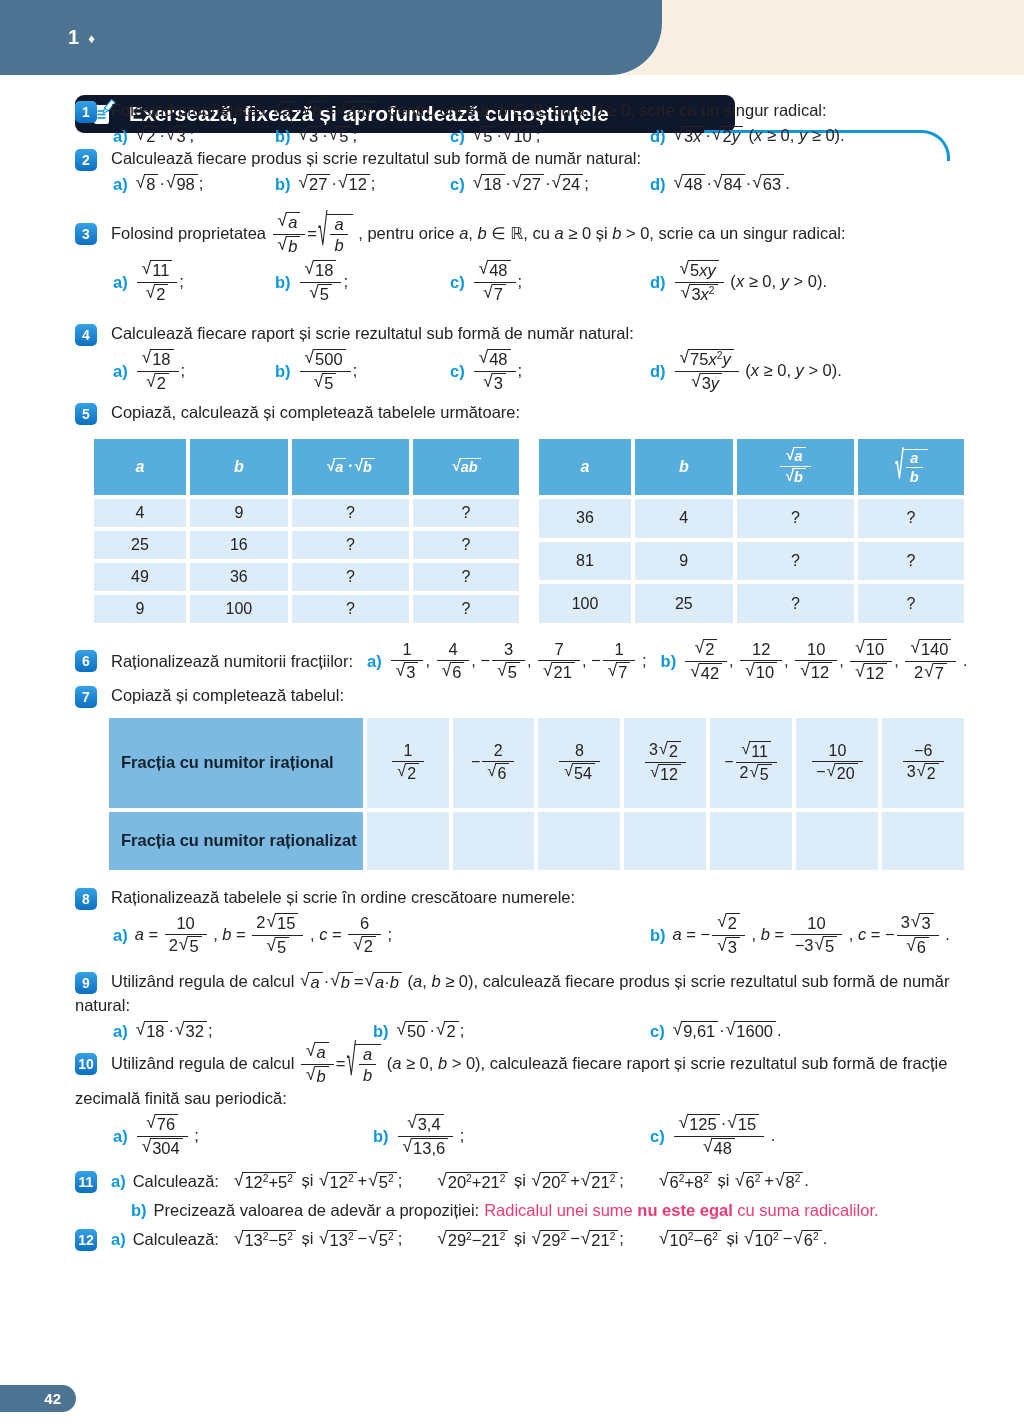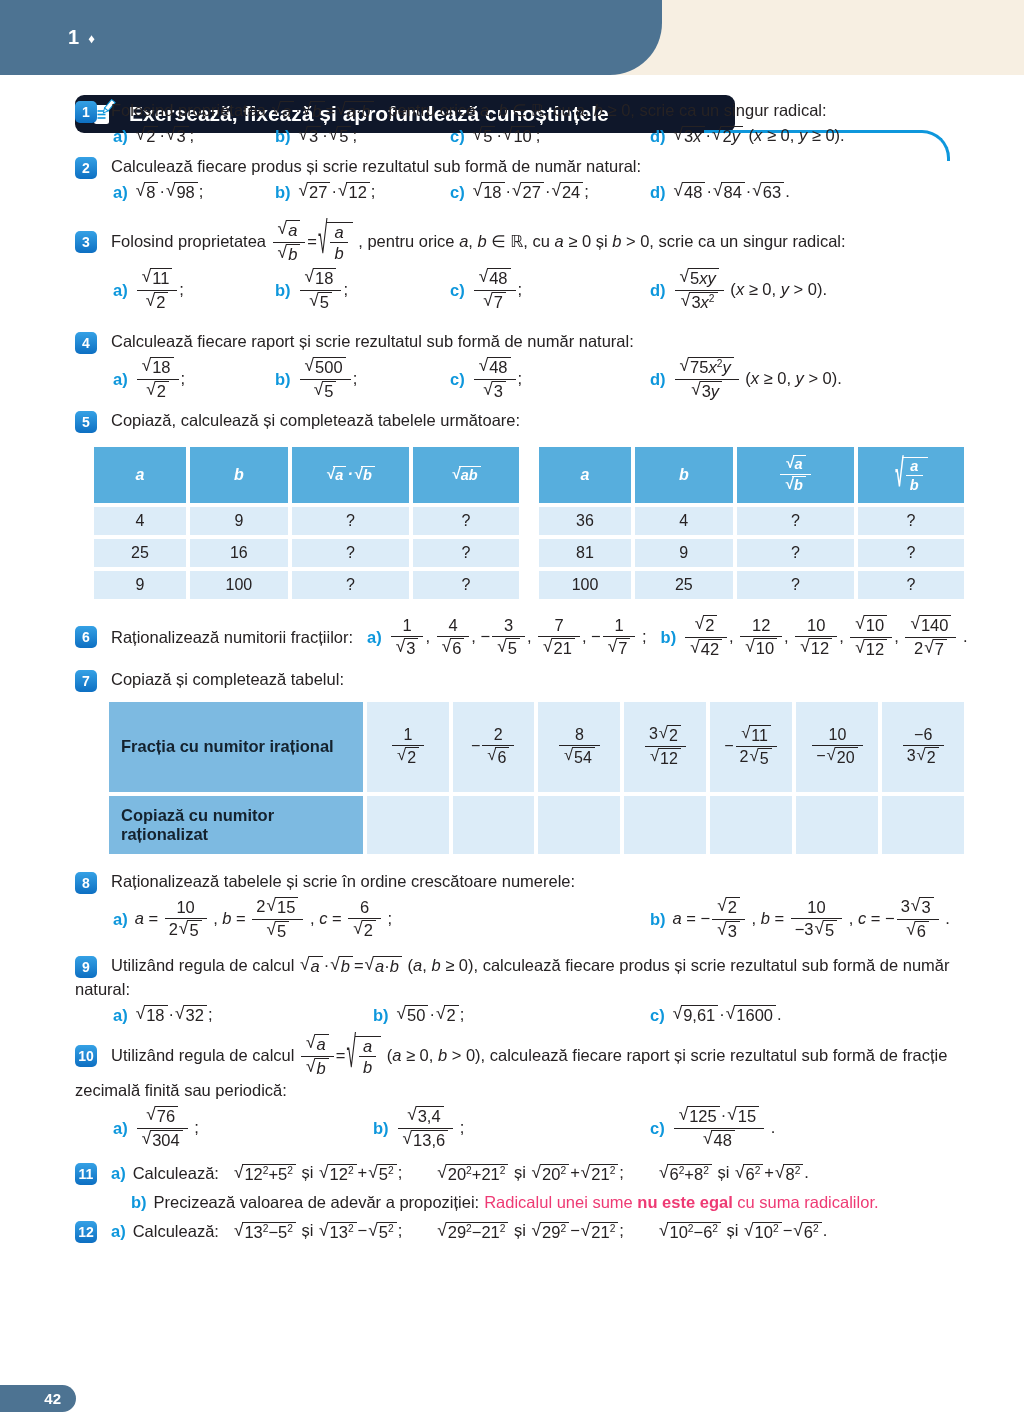--- a/index.html
+++ b/index.html
@@ -61,21 +61,21 @@
                 font-size:16.5px;color:#14222e;}
   .t7 td.cell{background:#dcecf8;width:82px;text-align:center;font-size:16px;}
   .t7 tr:nth-child(1) td{height:88px;}
   .t7 tr:nth-child(2) td{height:56px;}
   
   .pink{color:#ee3a74;}
   .pink.bold{font-weight:bold;}
   .pgtab{position:absolute;left:0;bottom:12px;width:76px;height:27px;background:#4d7392;
          border-radius:0 14px 14px 0;color:#fff;font-weight:bold;font-size:15px;
          line-height:27px;text-align:right;padding-right:15px;box-sizing:border-box;}
-  .mt6{margin-top:17px;}.mt8{margin-top:8px;}.mt10{margin-top:7px;}.mt12{margin-top:12px;}
+  .mt6{margin-top:17px;}.mt8{}.mt10{margin-top:7px;}.mt12{margin-top:12px;}
   .subline{margin:6px 0 0 56px;line-height:1.4;}
   .pinkgap{margin-left:5px;}
 </style>
 </head>
 <body>
 
 <div class="page">
   <div class="topstrip"></div>
   <div class="banner">
     <div class="btxt">
@@ -365,20 +365,26 @@
             <tbody>
               <tr>
                 <td>4</td>
                 <td>9</td>
                 <td>?</td>
                 <td>?</td>
               </tr>
               <tr>
                 <td>25</td>
                 <td>16</td>
+                <td>?</td>
+                <td>?</td>
+              </tr>
+              <tr>
+                <td>49</td>
+                <td>36</td>
                 <td>?</td>
                 <td>?</td>
               </tr>
               <tr>
                 <td>9</td>
                 <td>100</td>
                 <td>?</td>
                 <td>?</td>
               </tr>
             </tbody>
@@ -569,21 +575,21 @@
                 </span></td>
               <td class="cell"><span class="fr">
                   <span class="fn">−6</span>
                   <span class="fd">3<span class="sq">
                       <span class="sqs">√</span>
                       <span class="sqr">2</span>
                     </span></span>
                 </span></td>
             </tr>
             <tr>
-              <td class="rowlabel">Copiază cu numitor raționalizat</td>
+              <td class="rowlabel">Fracția cu numitor raționalizat</td>
               <td class="cell"></td>
               <td class="cell"></td>
               <td class="cell"></td>
               <td class="cell"></td>
               <td class="cell"></td>
               <td class="cell"></td>
               <td class="cell"></td>
             </tr>
           </tbody>
         </table>

